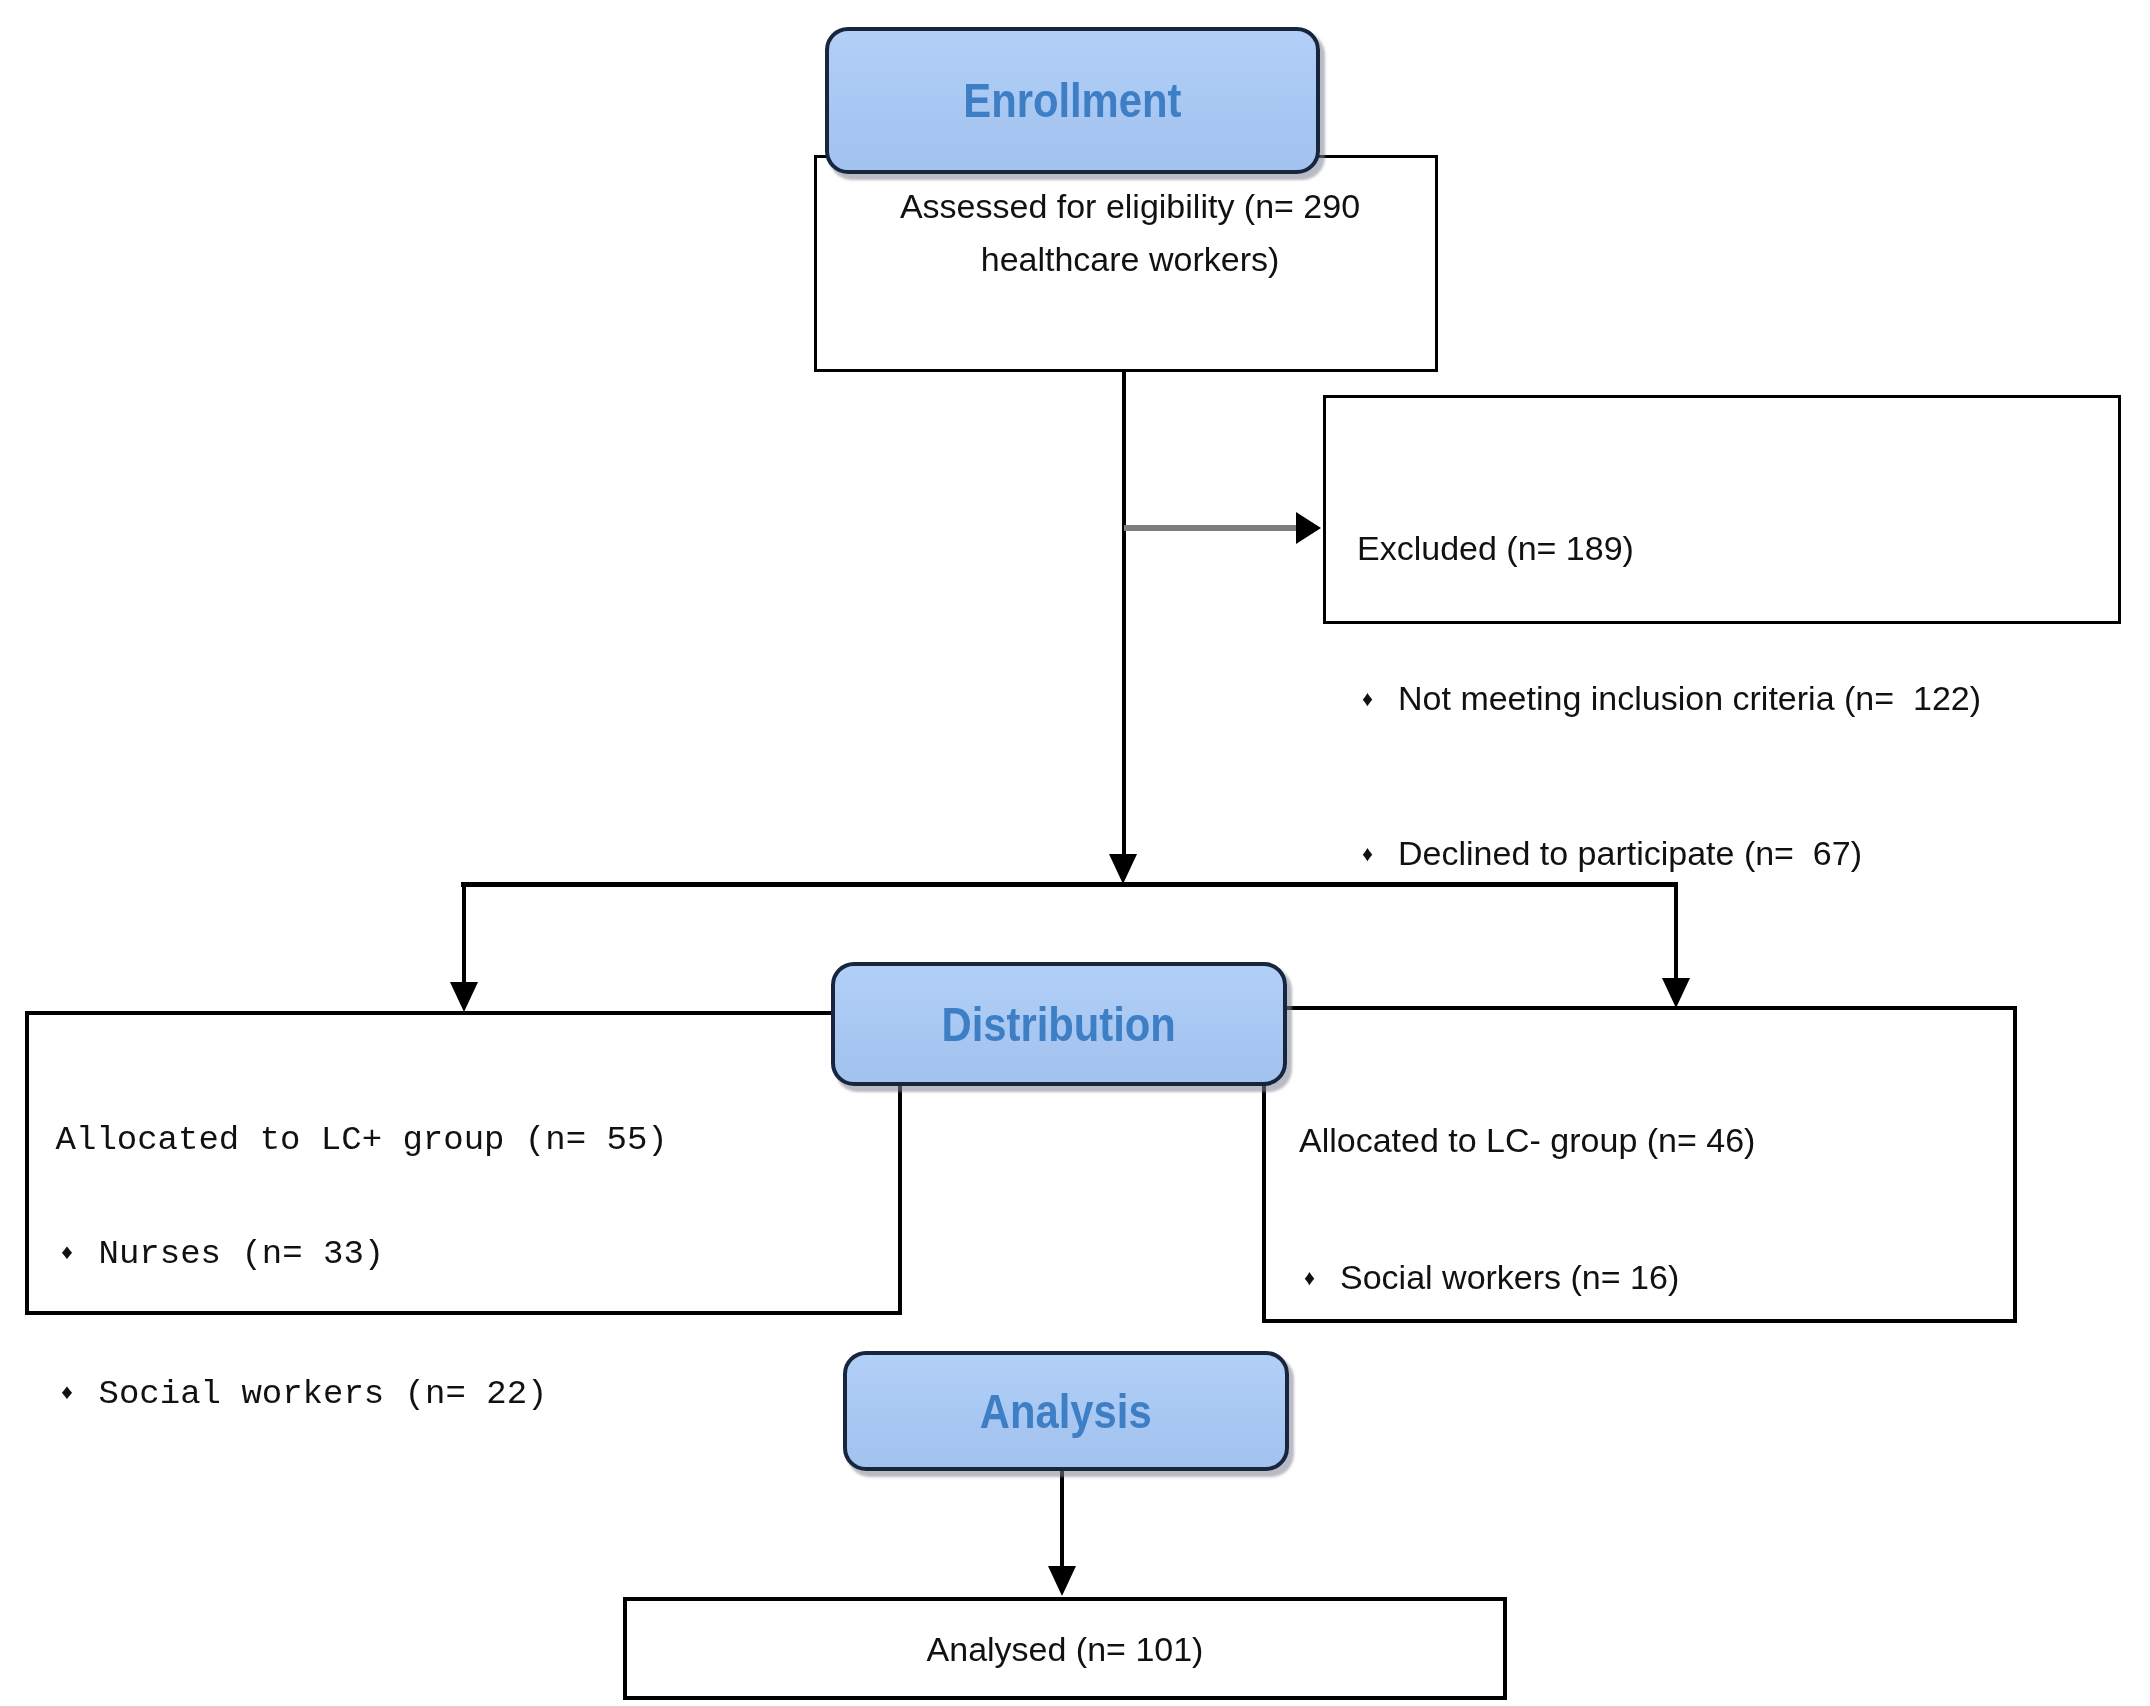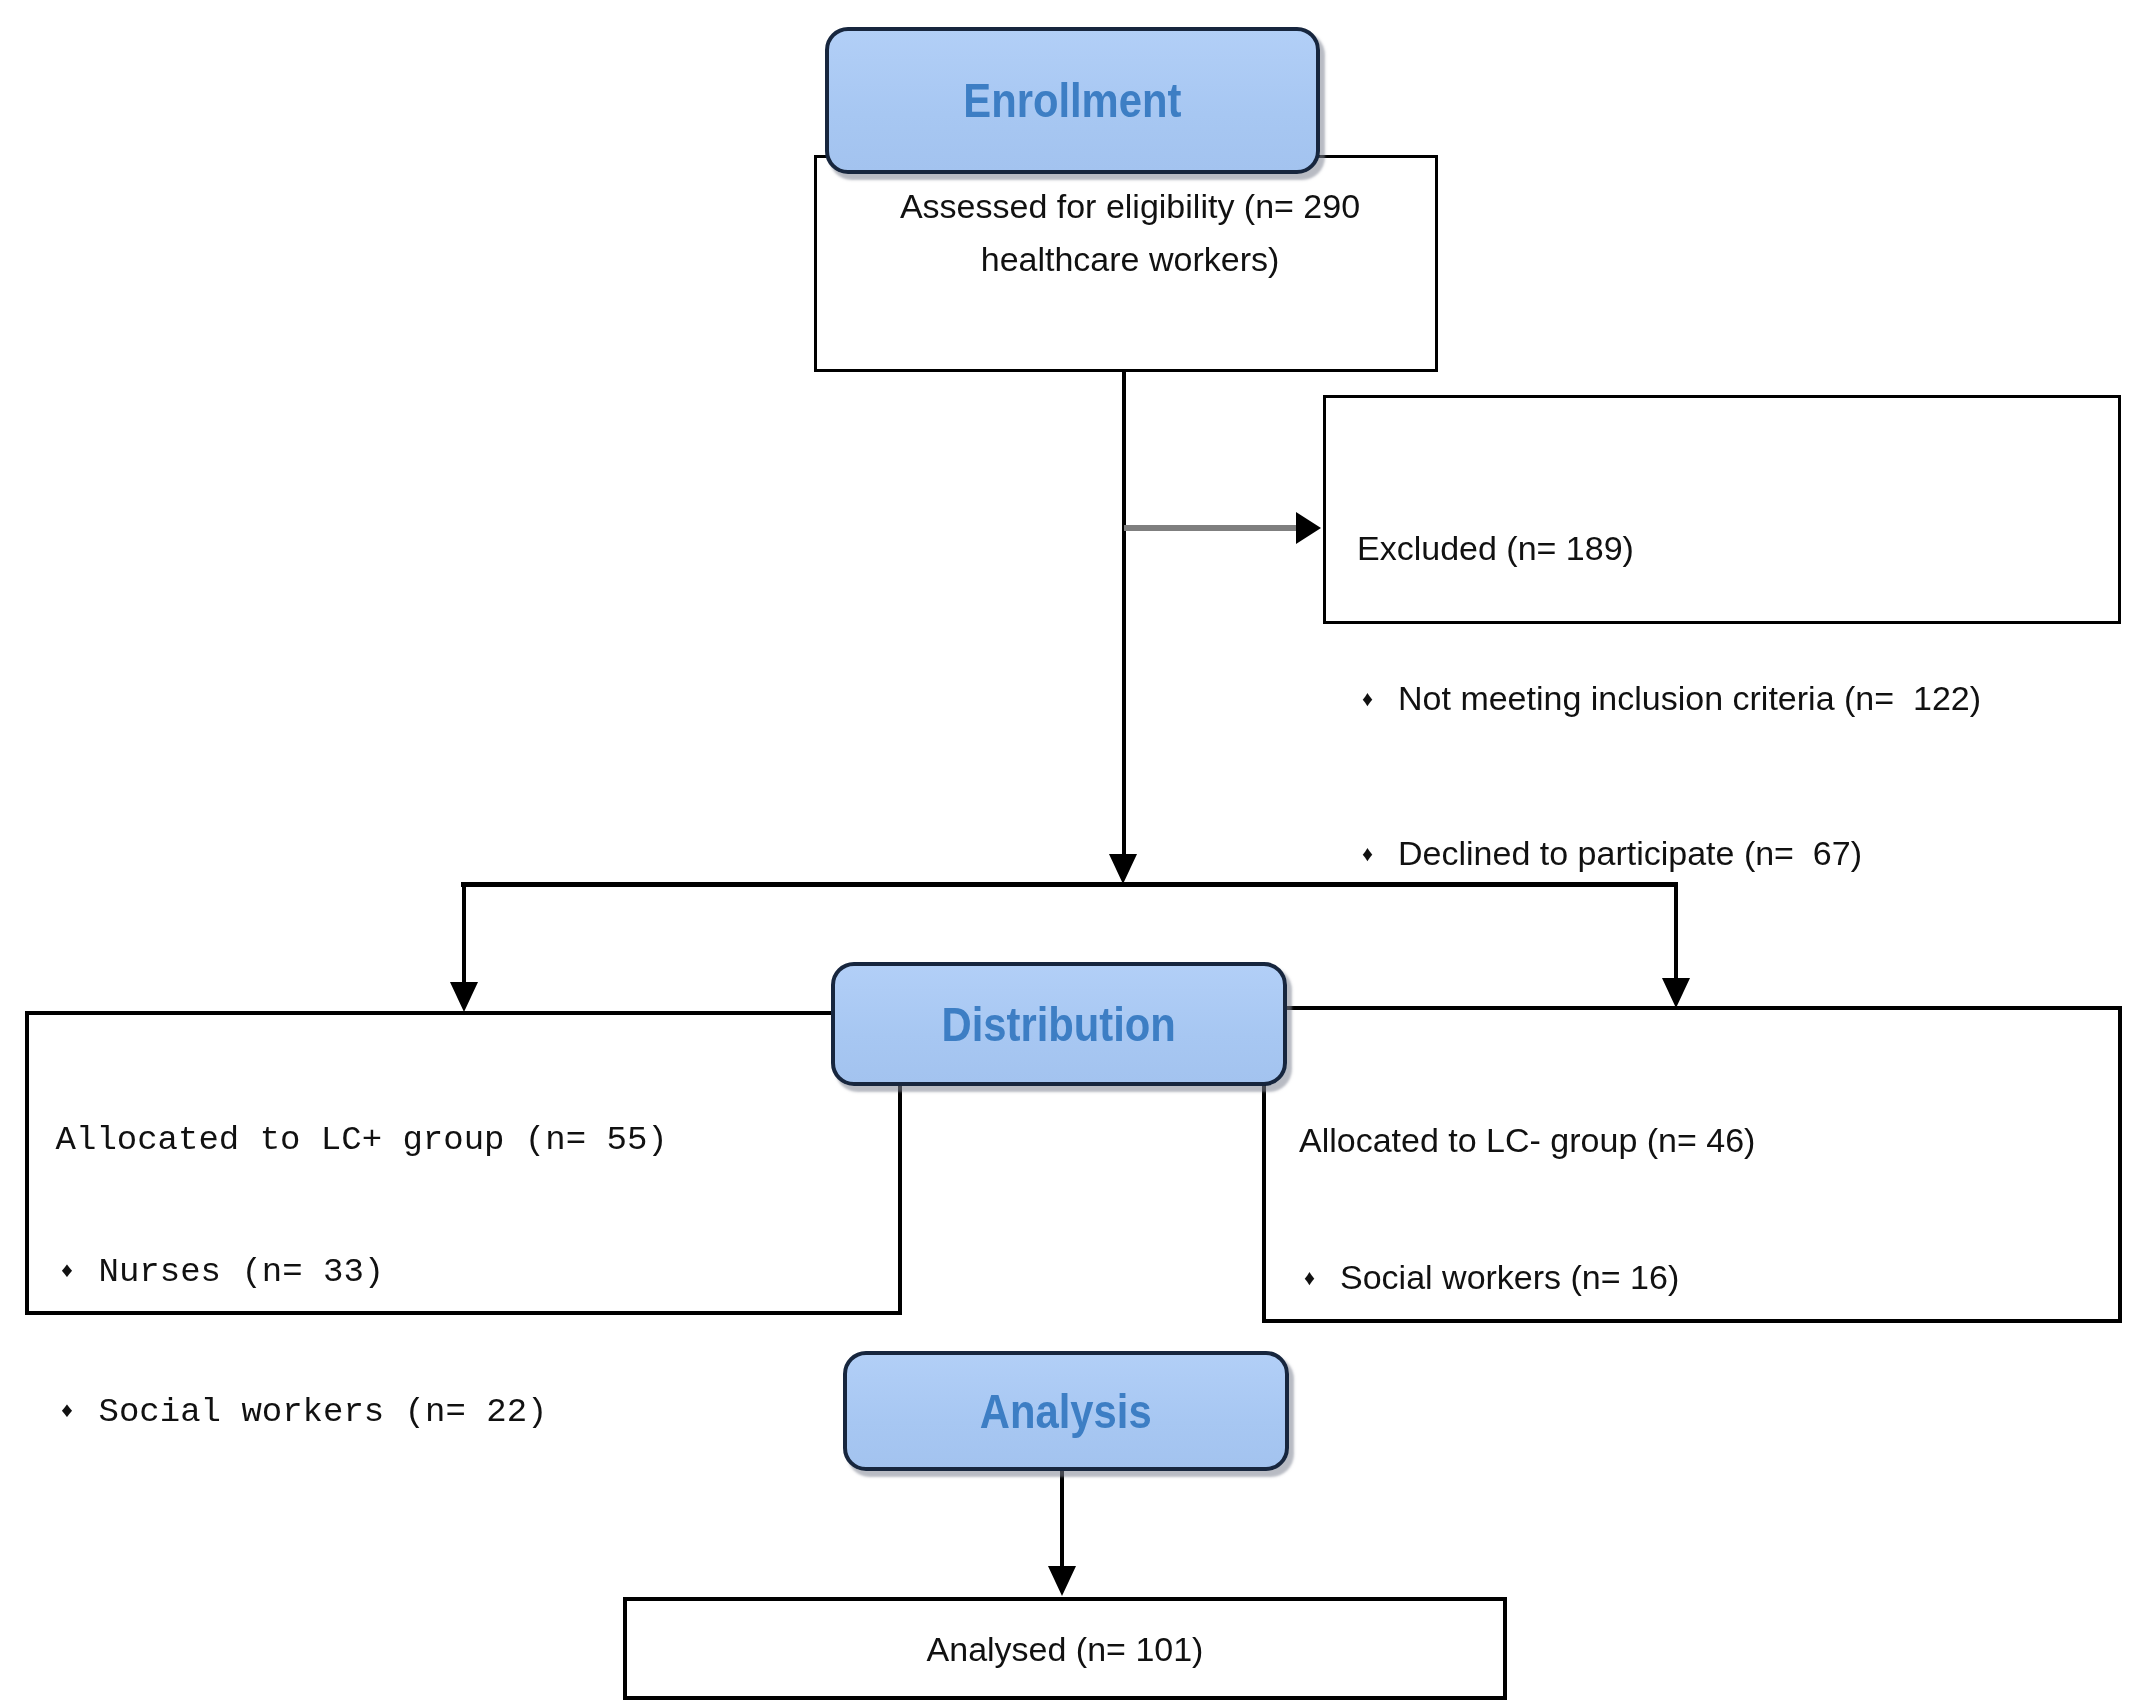--- a/index.html
+++ b/index.html
@@ -94,25 +94,25 @@
   <div class="line" style="left:461px; top:882px; width:1217px; height:5px;"></div>
 
   <div class="line" style="left:462px; top:882px; width:4.2px; height:101px;"></div>
   <div class="tri down" style="left:450px; top:982px;"></div>
 
   <div class="line" style="left:1674px; top:882px; width:4.2px; height:98px;"></div>
   <div class="tri down" style="left:1662px; top:978px;"></div>
 
   <div class="fbox thick body-text" style="left:25px; top:1011px; width:877px; height:304px; padding:30px 13.3px 0 26.6px;font-family:Liberation Mono, monospace;">
     <div>Allocated to LC+ group (n= 55)</div>
-    <div class="bullet-row" style="margin-top:18px;"><span class="bullet-glyph">♦</span><span>Nurses (n= 33)</span></div>
+    <div class="bullet-row" style=""><span class="bullet-glyph">♦</span><span>Nurses (n= 33)</span></div>
     <div class="bullet-row" style="margin-top:23px;"><span class="bullet-glyph">♦</span><span>Social workers (n= 22)</span></div>
   </div>
 
-  <div class="fbox thick body-text" style="left:1262px; top:1006px; width:860px; height:317px; padding:35px 13.3px 0 33px;">
+  <div class="fbox thick body-text" style="left:1262px; top:1006px; width:755px; height:317px; padding:35px 13.3px 0 33px;">
     <div>Allocated to LC- group (n= 46)</div>
     <div class="bullet-row" style="margin-top:23px;"><span class="bullet-glyph">♦</span><span>Social workers (n= 16)</span></div>
   </div>
 
   <div class="pill" style="left:831px; top:962px; width:448px; height:116px;">
     <span class="pill-label">Distribution</span>
   </div>
 
   <div class="pill" style="left:843px; top:1351px; width:438px; height:112px;">
     <span class="pill-label">Analysis</span>

